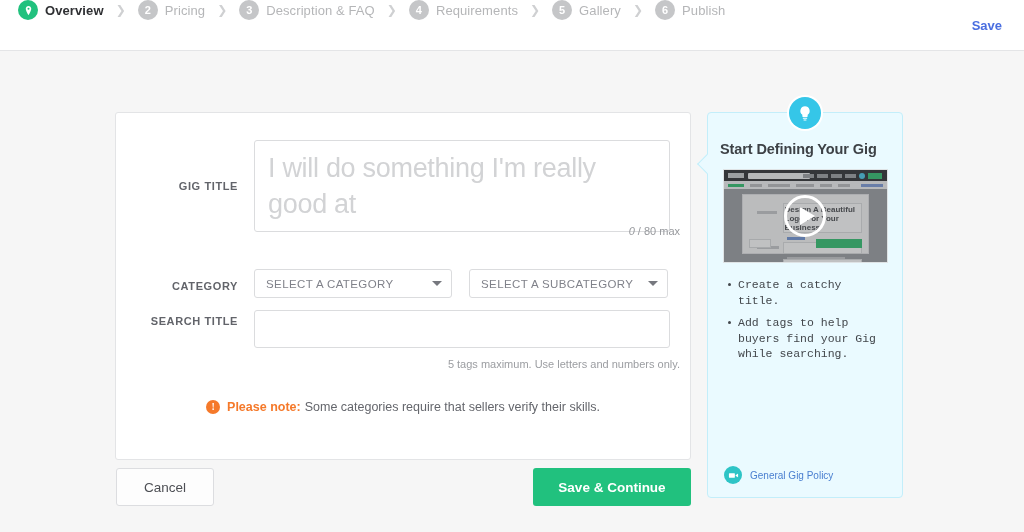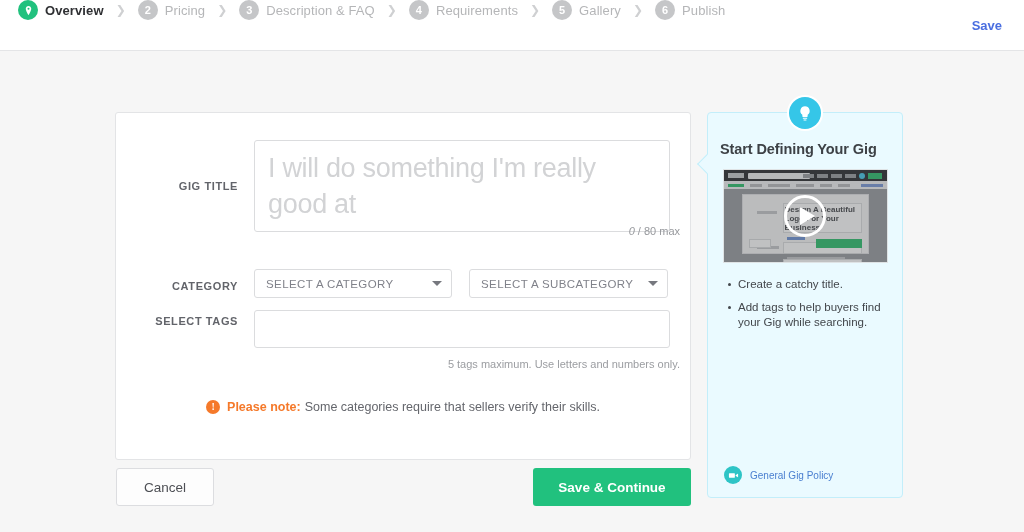--- a/index.html
+++ b/index.html
@@ -296,20 +296,21 @@
     margin: 14px 14px 0 20px;
     padding: 0 0 0 10px;
     list-style: none;
   }
   .tip-list li {
     position: relative;
     font-size: 11.5px;
     line-height: 15.5px;
     color: #43474c;
     margin-bottom: 7px;
+    font-family: Liberation Mono, monospace;
   }
   .tip-list li:before {
     content: "";
     position: absolute;
     left: -10px;
     top: 6px;
     width: 3px; height: 3px;
     border-radius: 50%;
     background: #43474c;
   }
@@ -435,21 +436,21 @@
         <span class="sel-label">SELECT A CATEGORY</span>
         <span class="caret"></span>
       </div>
       <div class="select select-sub">
         <span class="sel-label">SELECT A SUBCATEGORY</span>
         <span class="caret"></span>
       </div>
     </div>
 
     <div class="row-tags">
-      <div class="field-label">SELECT TAGS</div>
+      <div class="field-label">SEARCH TITLE</div>
       <div class="tags-box"></div>
     </div>
     <div class="tags-hint">5 tags maximum. Use letters and numbers only.</div>
 
     <div class="note-row">
       <span class="note-icon">!</span>
       <span class="note-strong">Please note:</span>
       <span class="note-text">Some categories require that sellers verify their skills.</span>
     </div>
 

